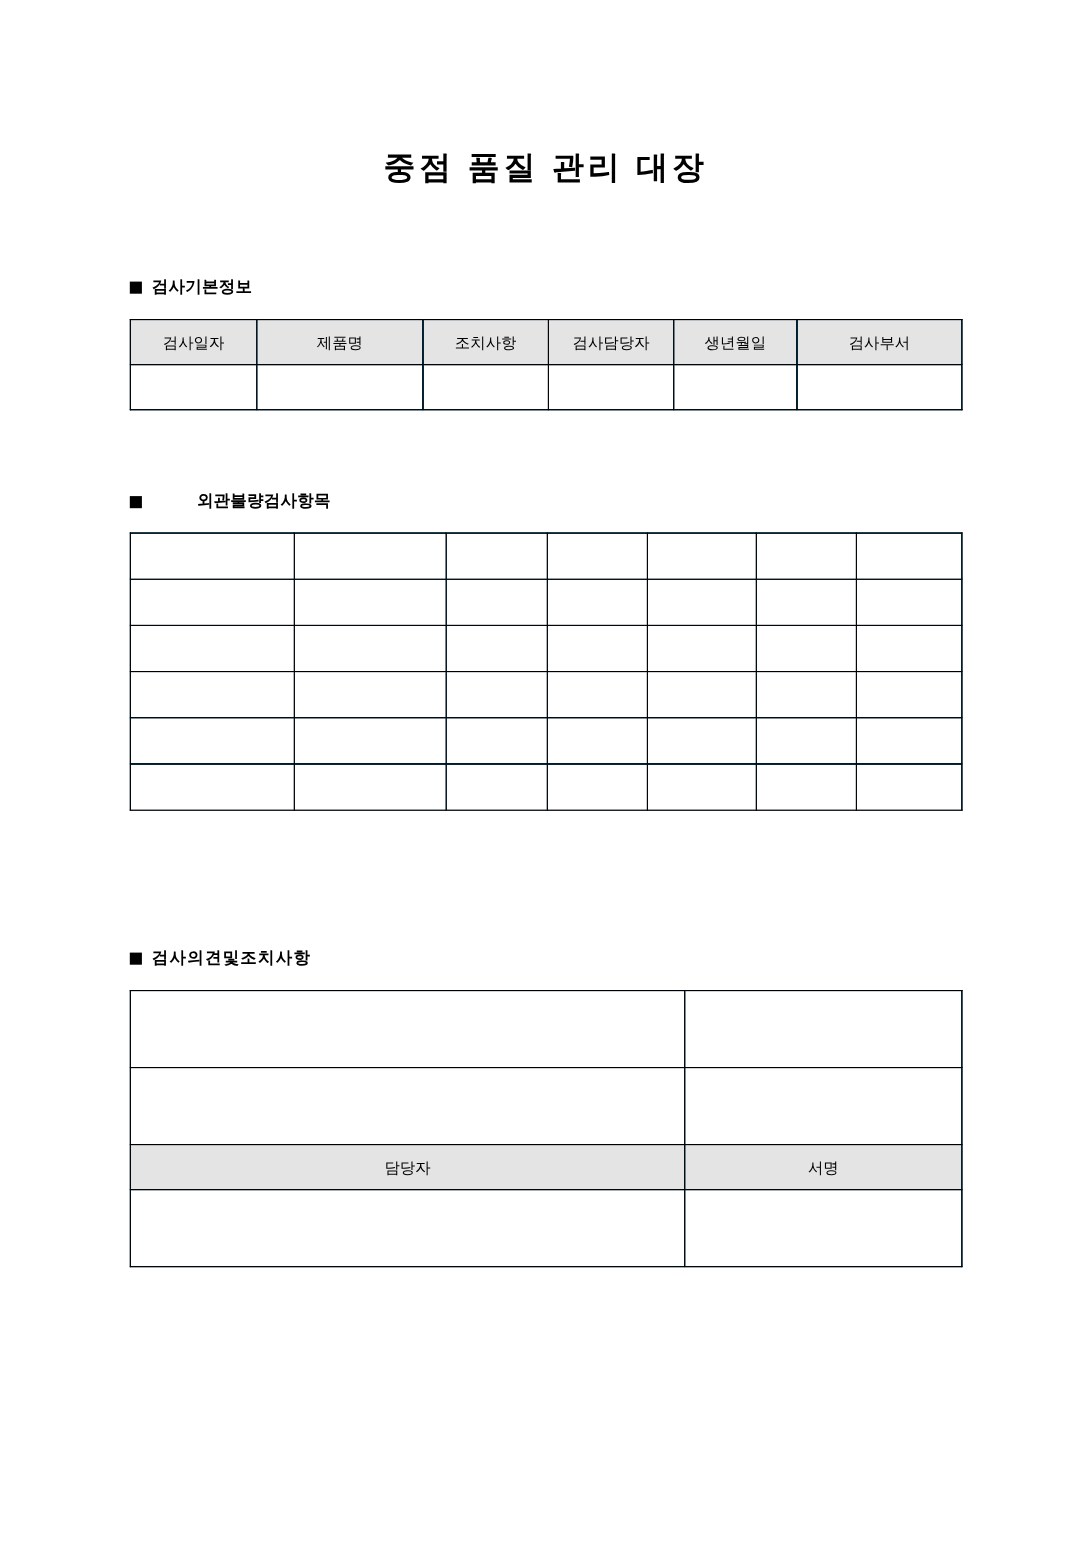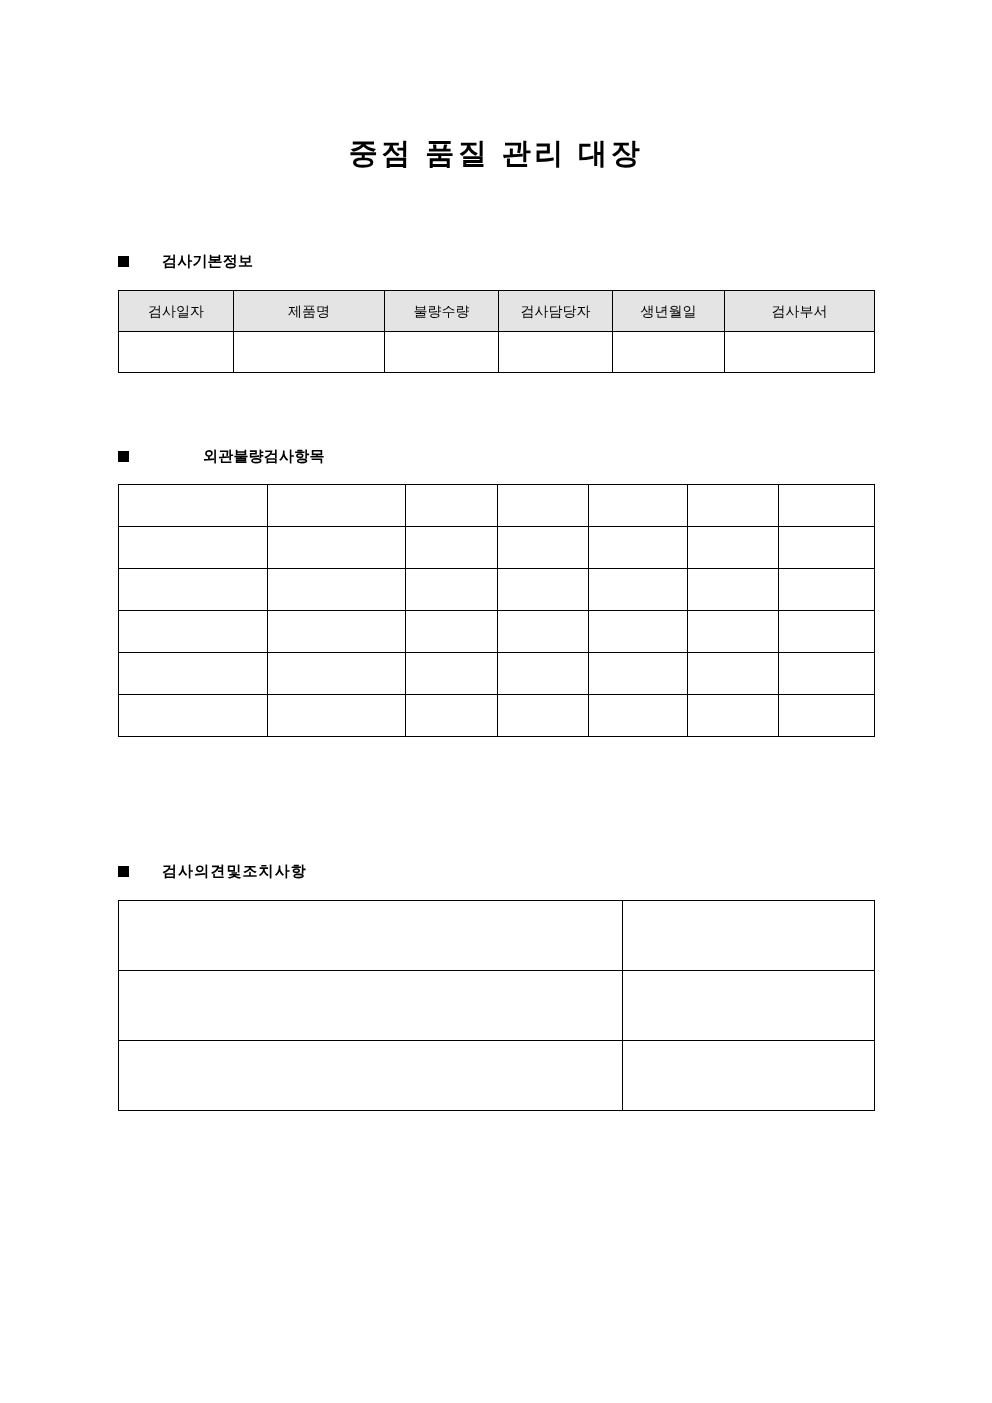--- a/index.html
+++ b/index.html
@@ -54,21 +54,20 @@
   .section-head .bullet {
     display: inline-block;
     width: 11px;
     height: 11px;
     background: #000000;
     margin-right: 9px;
     flex: none;
   }
   .section-head .sec-label {
     letter-spacing: 0.2px;
-    margin-left: 24px;
   }
   .section-head.wide .sec-label {
     letter-spacing: 1.1px;
   }
 
   #sec1-head { top: 251px; }
   #sec2-head { top: 446px; gap: 41px; }
   #sec3-head { top: 861px; }
 
   
@@ -127,21 +126,21 @@
       <col style="width:151px">
       <col style="width:114px">
       <col style="width:114px">
       <col style="width:112px">
       <col style="width:150px">
     </colgroup>
     <tbody>
       <tr>
         <td class="hdr">검사일자</td>
         <td class="hdr">제품명</td>
-        <td class="hdr">불량수량</td>
+        <td class="hdr">조치사항</td>
         <td class="hdr">검사담당자</td>
         <td class="hdr">생년월일</td>
         <td class="hdr">검사부서</td>
       </tr>
       <tr>
         <td class="blank"></td>
         <td class="blank"></td>
         <td class="blank"></td>
         <td class="blank"></td>
         <td class="blank"></td>
@@ -239,19 +238,23 @@
         <td class="blank fill-row"></td>
         <td class="blank fill-row"></td>
       </tr>
 
       <tr>
         <td class="blank fill-row"></td>
         <td class="blank fill-row"></td>
       </tr>
 
       <tr>
+        <td class="hdr label-row">담당자</td>
+        <td class="hdr label-row">서명</td>
+      </tr>
+      <tr>
         <td class="blank fill-row"></td>
         <td class="blank fill-row"></td>
       </tr>
     </tbody>
   </table>
 
 </div>
 
 </body></html>

